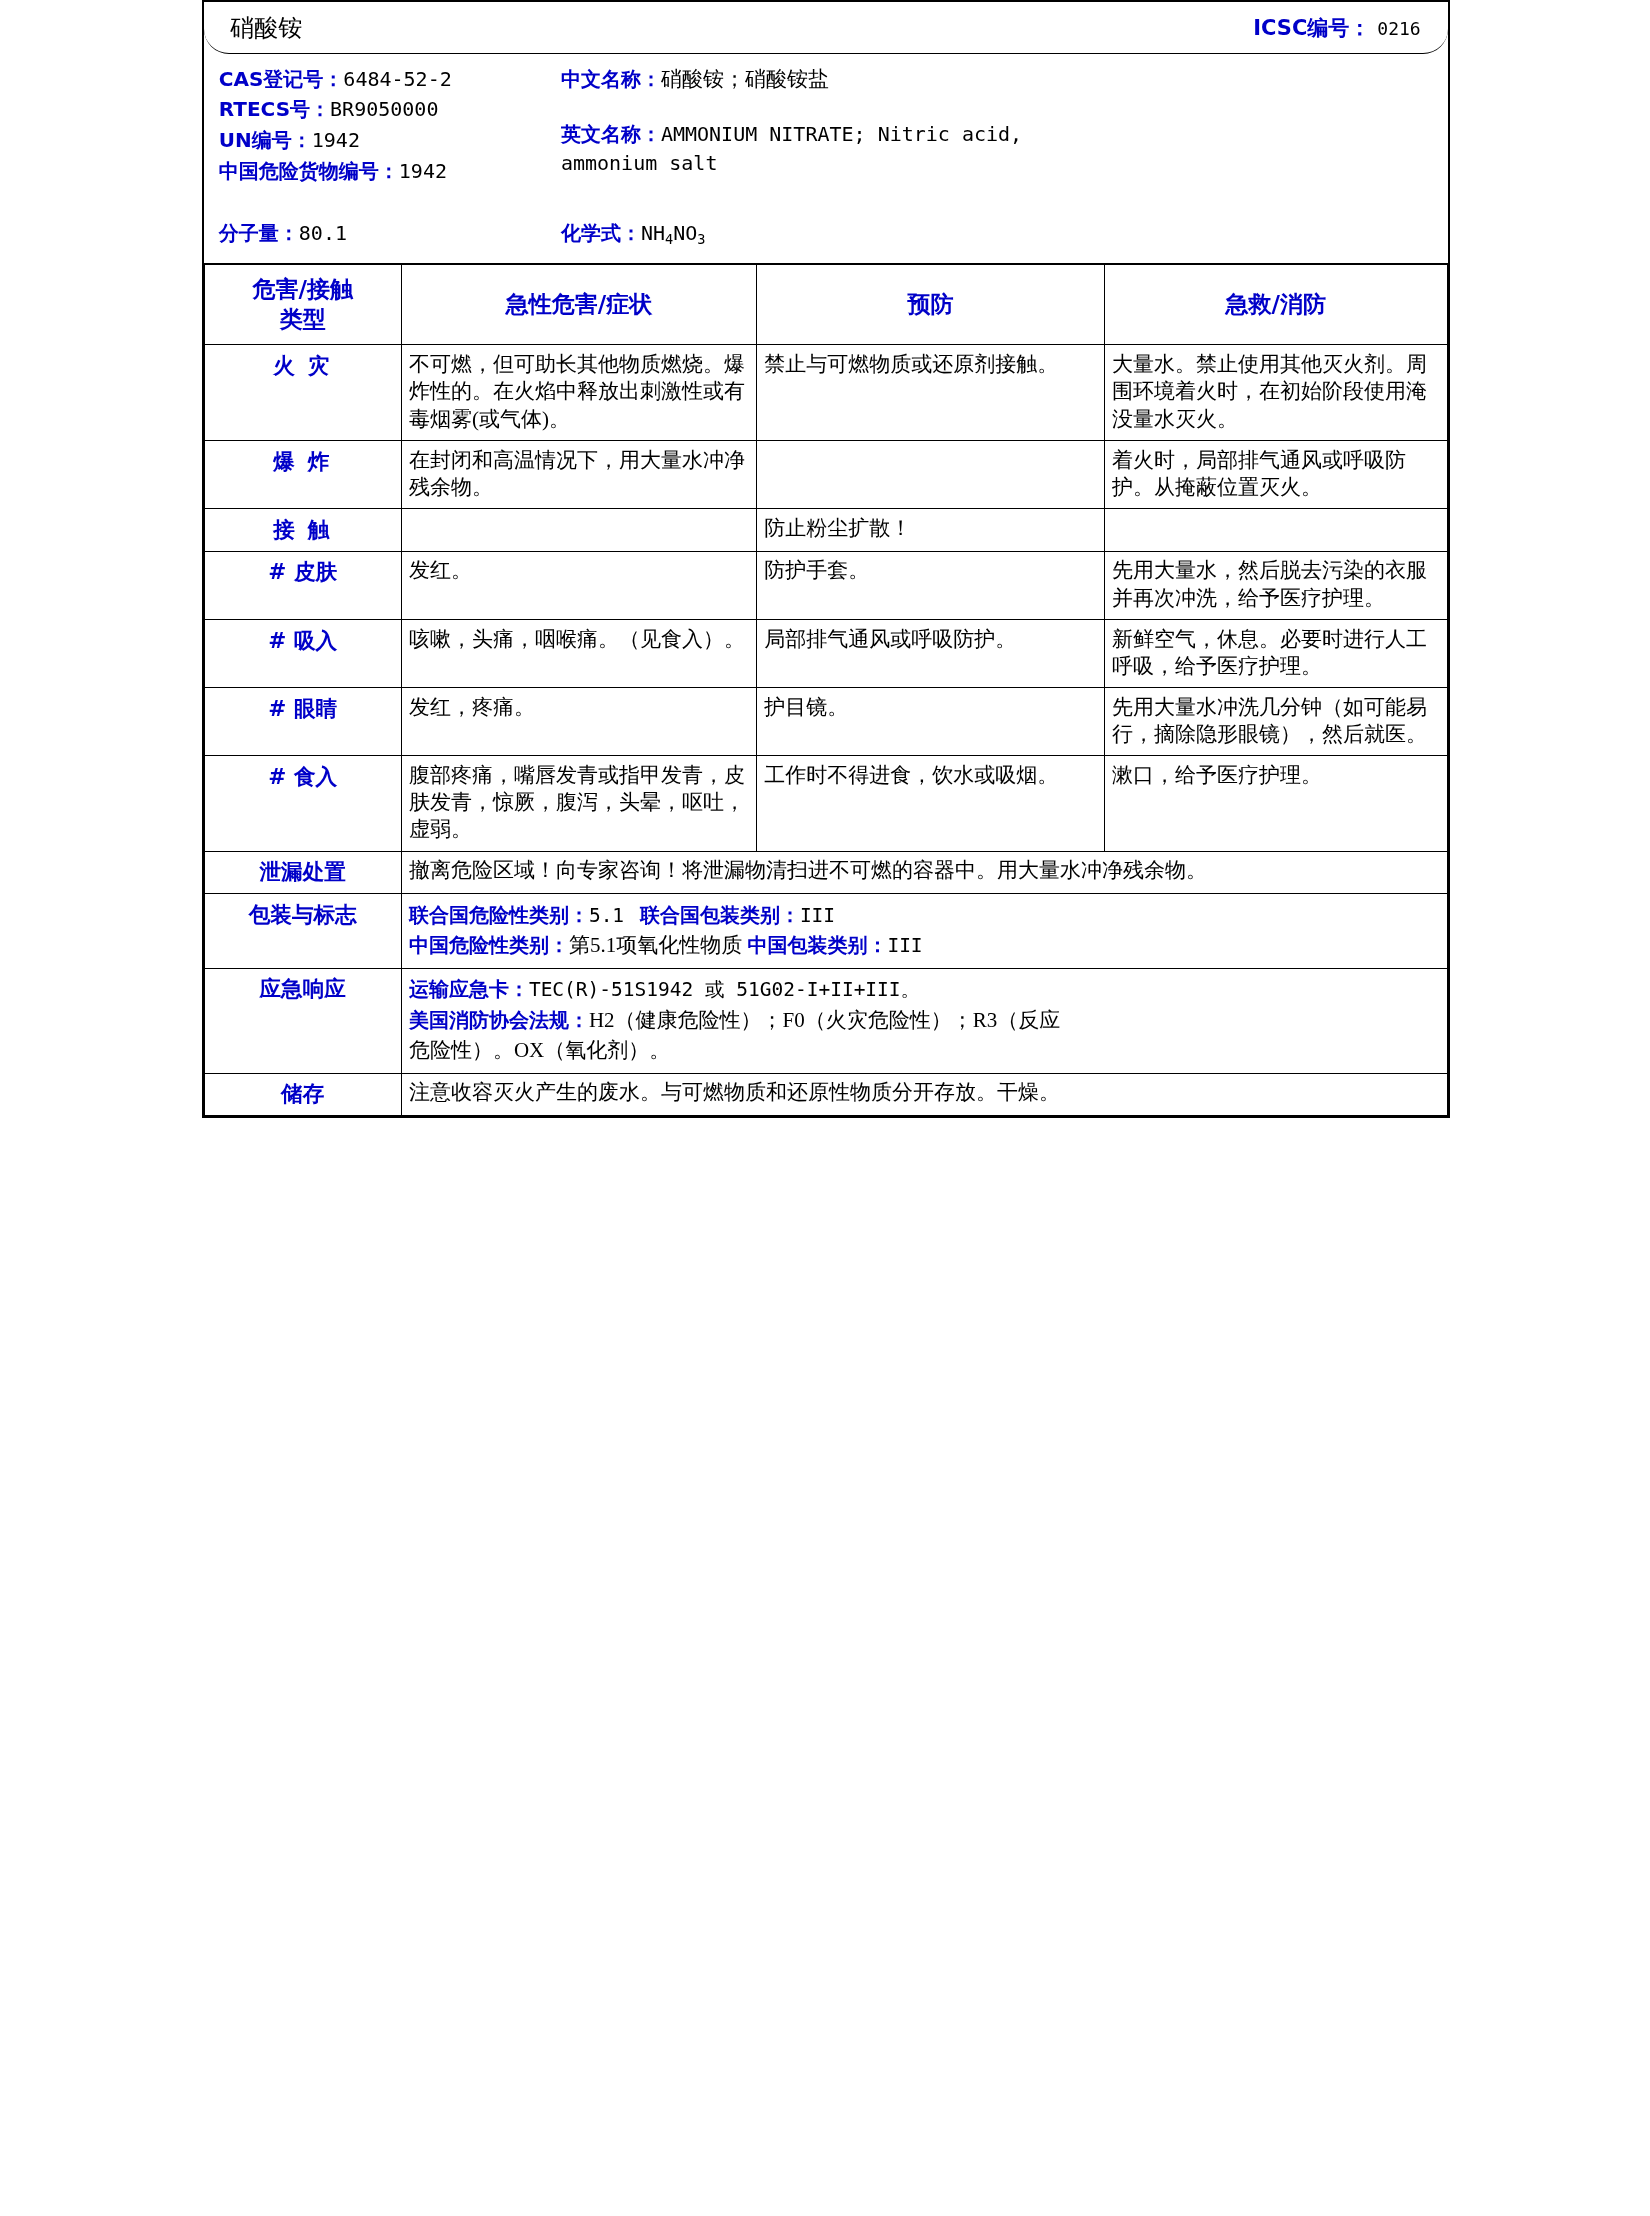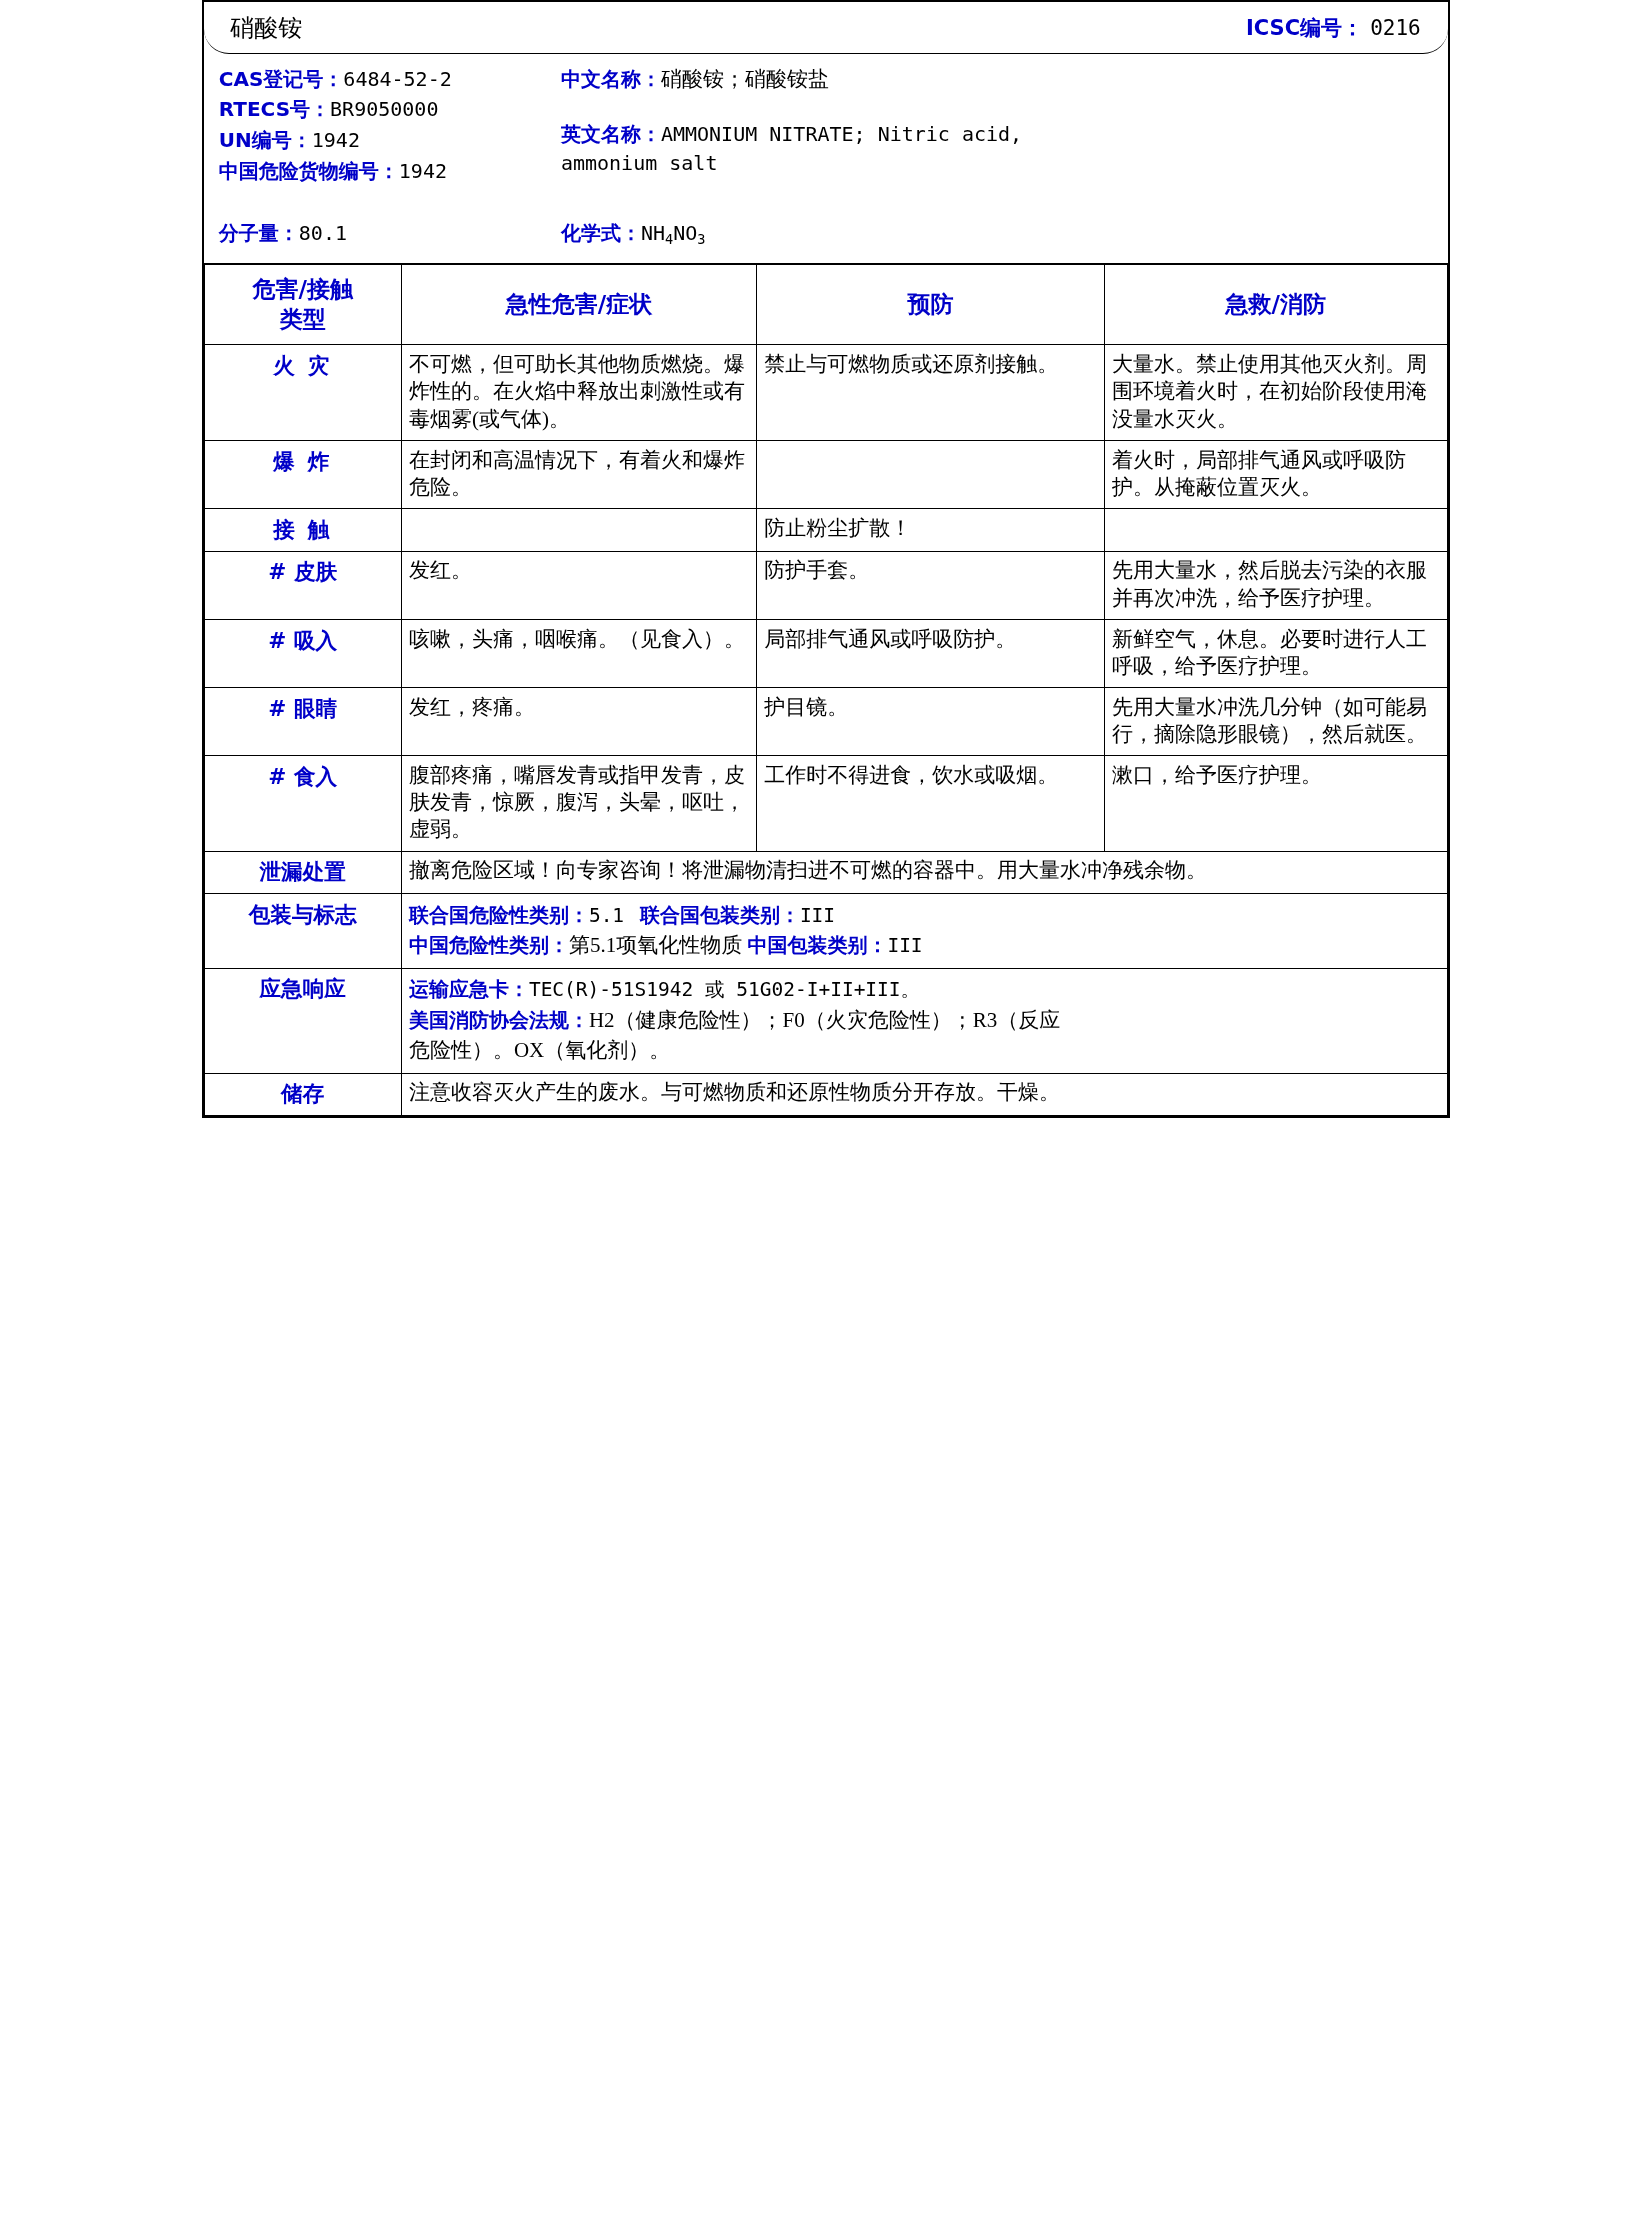--- a/index.html
+++ b/index.html
@@ -58,21 +58,21 @@
   }
   .hdr-right .lbl {
     color: #0000c8;
     font-family: "DejaVu Sans", sans-serif;
     font-weight: bold;
     font-size: 21px;
   }
   .hdr-right .val {
     color: #000;
     font-family: "DejaVu Sans Mono", monospace;
-    font-size: 21px;
+    font-size: 18px;
   }
 
   
   .ident {
     border-bottom: 1.4px solid #000;
     padding: 9.8px 0 14px 0;
     box-sizing: border-box;
   }
   .ident-grid {
     display: flex;
@@ -266,21 +266,21 @@
       </thead>
       <tbody>
         <tr>
           <td class="rowlabel">火 灾</td>
           <td class="cellbody">不可燃，但可助长其他物质燃烧。爆炸性的。在火焰中释放出刺激性或有毒烟雾(或气体)。</td>
           <td class="cellbody">禁止与可燃物质或还原剂接触。</td>
           <td class="cellbody">大量水。禁止使用其他灭火剂。周围环境着火时，在初始阶段使用淹没量水灭火。</td>
         </tr>
         <tr>
           <td class="rowlabel">爆 炸</td>
-          <td class="cellbody">在封闭和高温情况下，有着火和爆炸危险。</td>
+          <td class="cellbody">在封闭和高温情况下，用大量水冲净残余物。</td>
           <td class="cellbody"></td>
           <td class="cellbody">着火时，局部排气通风或呼吸防护。从掩蔽位置灭火。</td>
         </tr>
         <tr>
           <td class="rowlabel">接 触</td>
           <td class="cellbody"></td>
           <td class="cellbody">防止粉尘扩散！</td>
           <td class="cellbody"></td>
         </tr>
         <tr>

